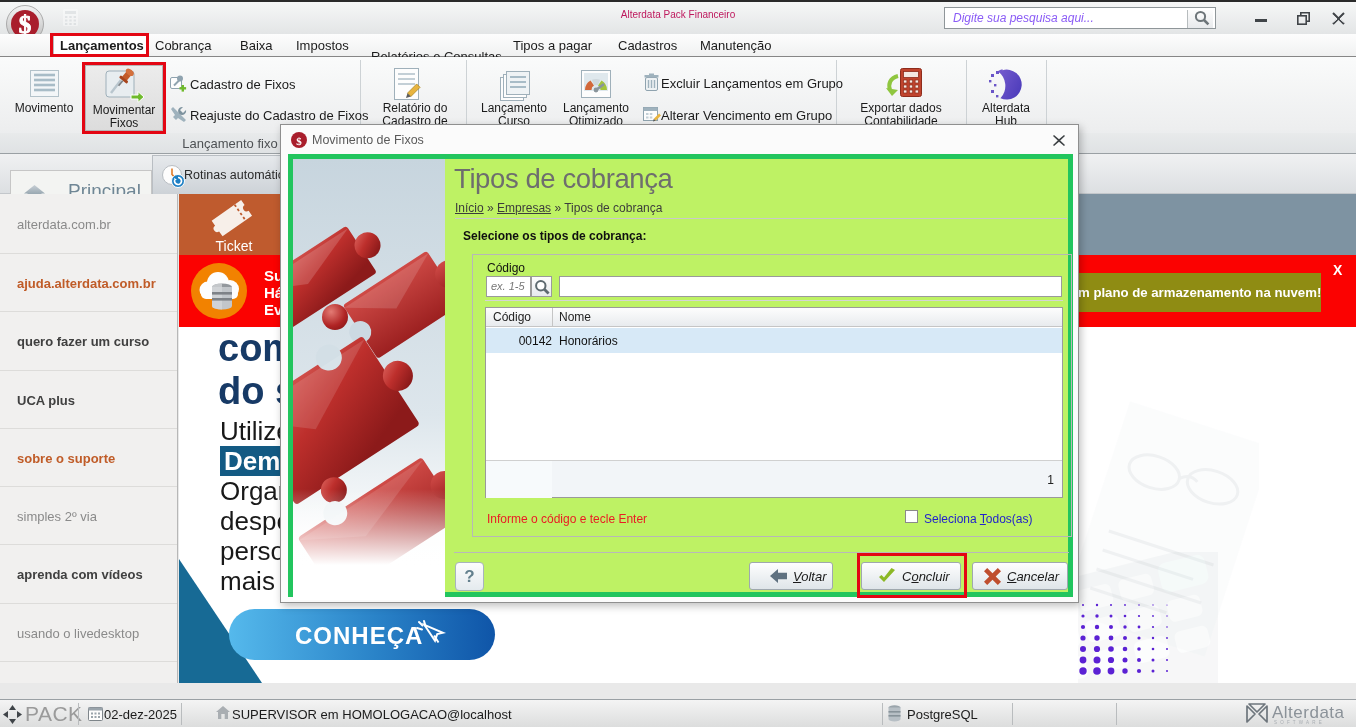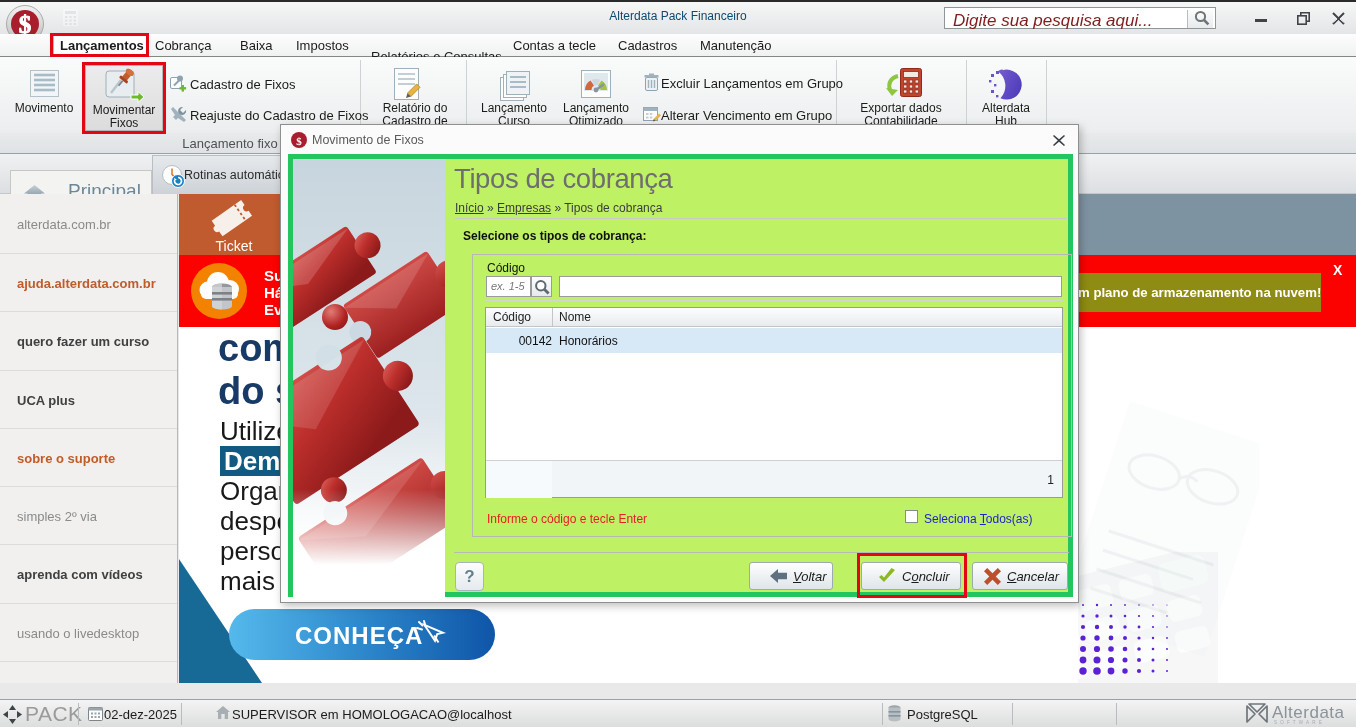--- a/index.html
+++ b/index.html
@@ -4,23 +4,23 @@
 <style>
   * { margin:0; padding:0; box-sizing:border-box; }
   html,body { width:1356px; height:727px; overflow:hidden; font-family:"Liberation Sans", sans-serif; }
   #app { position:relative; width:1356px; height:727px; background:#e9e9e9; }
   .abs { position:absolute; }
 
   
   #titlebar { left:0; top:0; width:1356px; height:34px;
     background:linear-gradient(#f6f7f7, #e3e5e6);
     border-top:2px solid #2b2b2b; }
-  #apptitle { left:0; top:9px; width:1356px; text-align:center; font-size:12px; color:#0c4a6e; }
+  #apptitle { left:0; top:9px; width:1356px; text-align:center; font-size:10px; color:#be185d; }
   #searchbox { left:944px; top:7px; width:272px; height:22px; background:#fff; border:1px solid #8f9699; }
-  #searchbox .ph { position:absolute; left:8px; top:3px; font-style:italic; color:#7f1d1d; font-size:17px; }
+  #searchbox .ph { position:absolute; left:8px; top:3px; font-style:italic; color:#8b5cf6; font-size:12px; }
   #searchbtn { position:absolute; right:1px; top:1px; width:26px; height:18px; margin:1px; background:linear-gradient(#fcfcfc,#e8eaec); border-left:1px solid #b7bcbe; }
 
   
   #menubar { left:0; top:34px; width:1356px; height:23px;
     background:linear-gradient(#fdfdfd,#f0f1f1); border-bottom:1px solid #868686; }
   .mitem { position:absolute; top:4px; font-size:13px; color:#1b1b1b; }
   #mtab-active { position:absolute; left:53px; top:0; width:94px; height:23px; background:#fff; border-left:1px solid #bbb; border-right:1px solid #bbb; }
 
   
   #ribbon { left:0; top:57px; width:1356px; height:97px;
@@ -176,21 +176,21 @@
     </g>
   </svg>
 
   <div id="menubar" class="abs">
     <div id="mtab-active"></div>
     <span class="mitem" style="left:60px;font-weight:bold;">Lançamentos</span>
     <span class="mitem" style="left:155px;">Cobrança</span>
     <span class="mitem" style="left:240px;">Baixa</span>
     <span class="mitem" style="left:296px;">Impostos</span>
     <span class="mitem" style="left:371px;margin-top:11px;">Relatórios e Consultas</span>
-    <span class="mitem" style="left:513px;">Contas a tecle</span>
+    <span class="mitem" style="left:513px;">Tipos a pagar</span>
     <span class="mitem" style="left:618px;">Cadastros</span>
     <span class="mitem" style="left:700px;">Manutenção</span>
   </div>
   <div id="menuredbox" class="abs"></div>
 
   <div id="ribbon" class="abs">
     <div id="riblabelstrip"></div>
     <div class="ribsep" style="left:360px;"></div>
     <div class="ribsep" style="left:466px;"></div>
     <div class="ribsep" style="left:836px;"></div>

